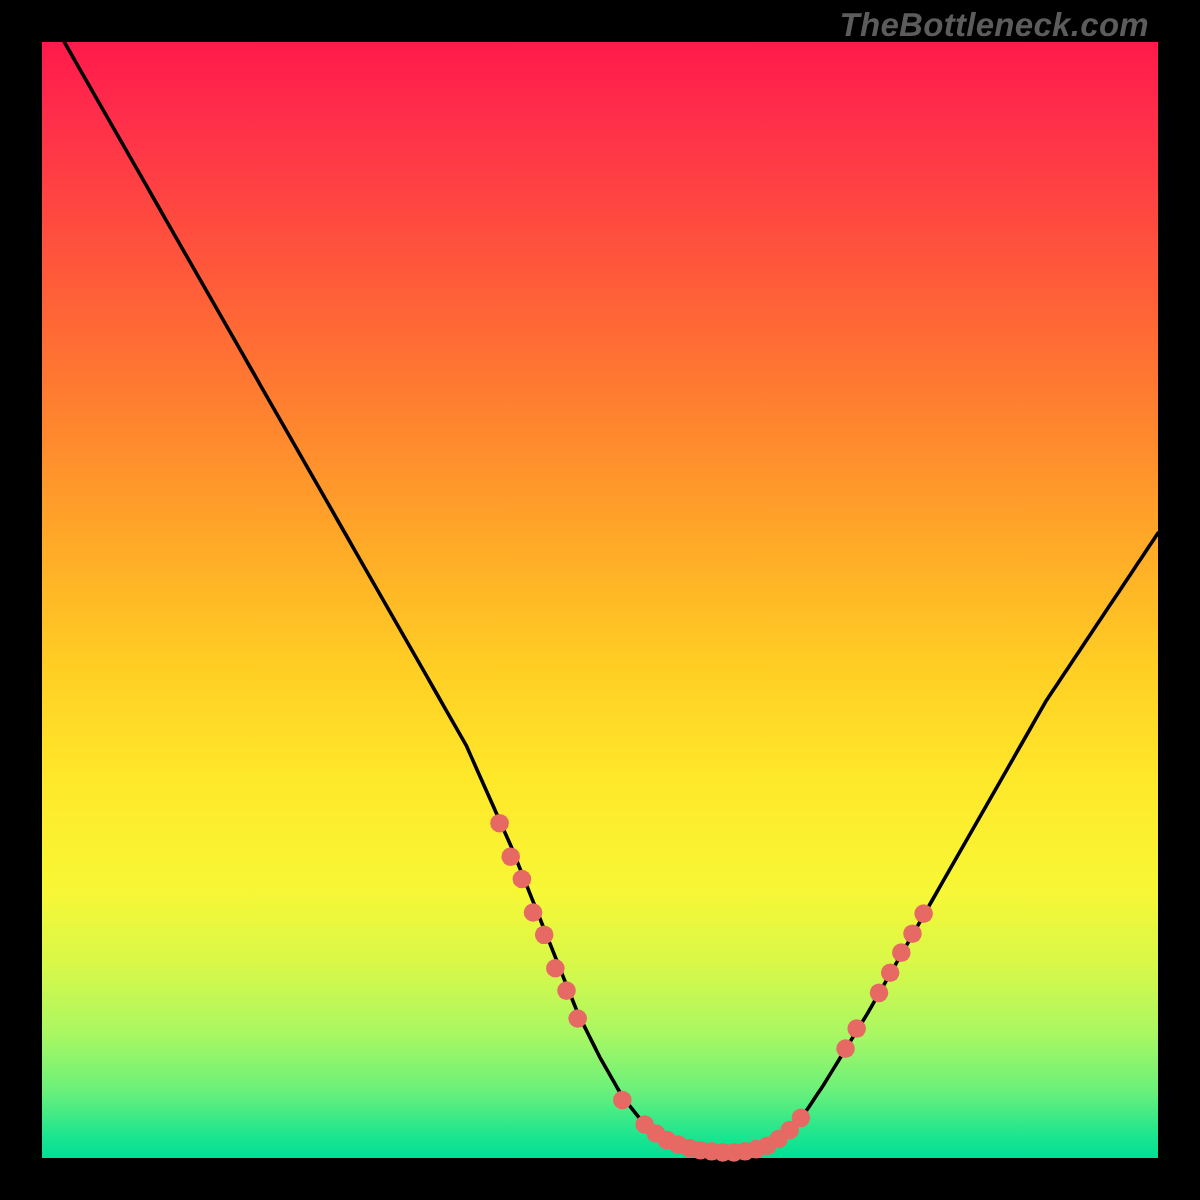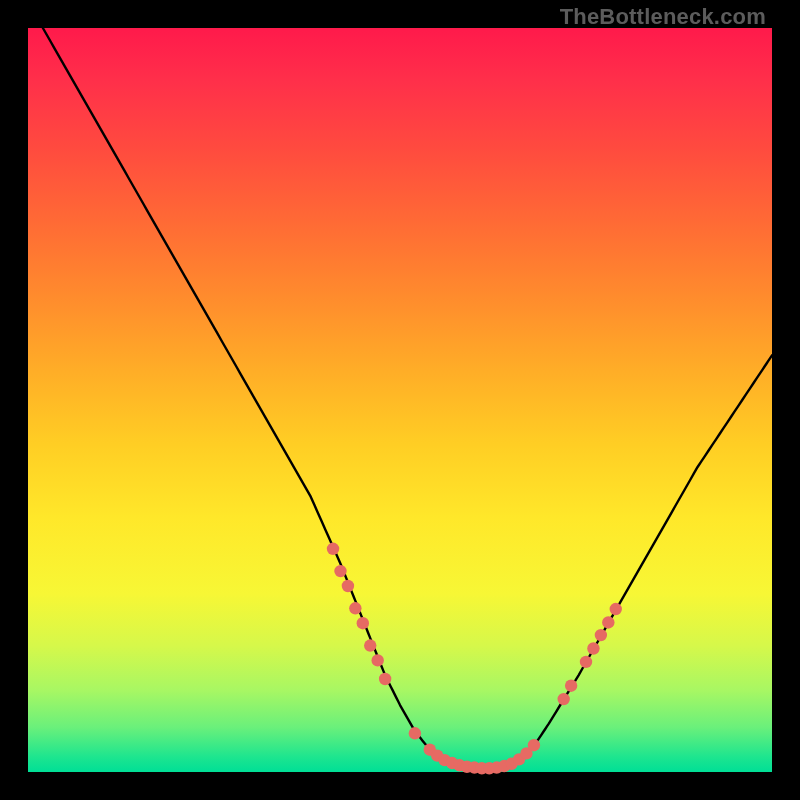--- a/index.html
+++ b/index.html
@@ -9,20 +9,21 @@
     height: 800px;
     background: #000;
     overflow: hidden;
     font-family: Arial, Helvetica, sans-serif;
   }
   .frame {
     position: absolute;
     left: 0; top: 0;
     width: 800px; height: 800px;
     background: #000;
+    font-style: italic;
   }
   .plot-area {
     position: absolute;
     left: 28px;
     top: 28px;
     width: 744px;
     height: 744px;
     
     background: linear-gradient(to bottom,
       #ff1a4b 0%,

